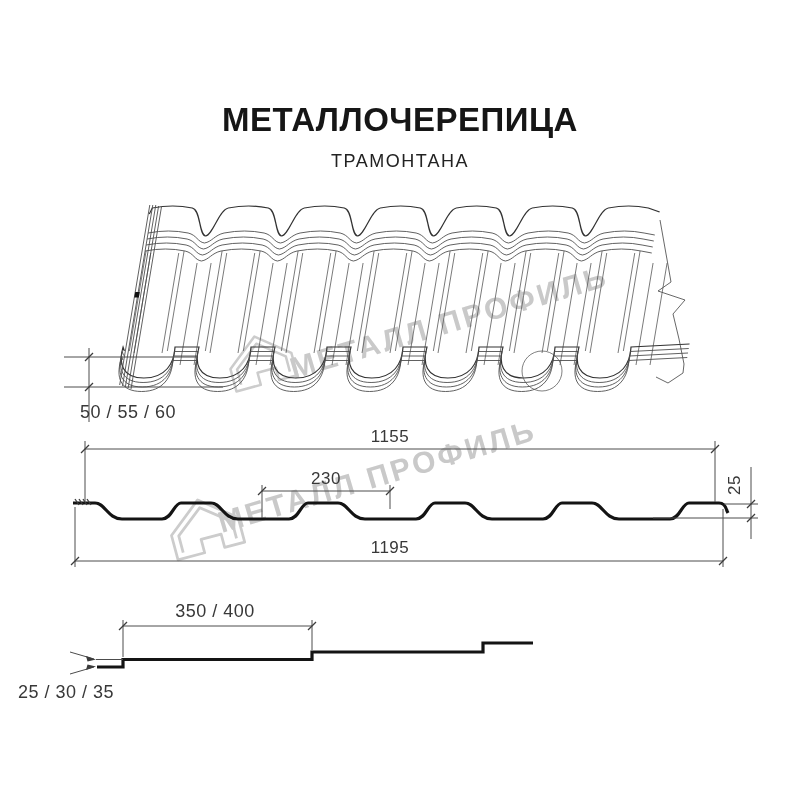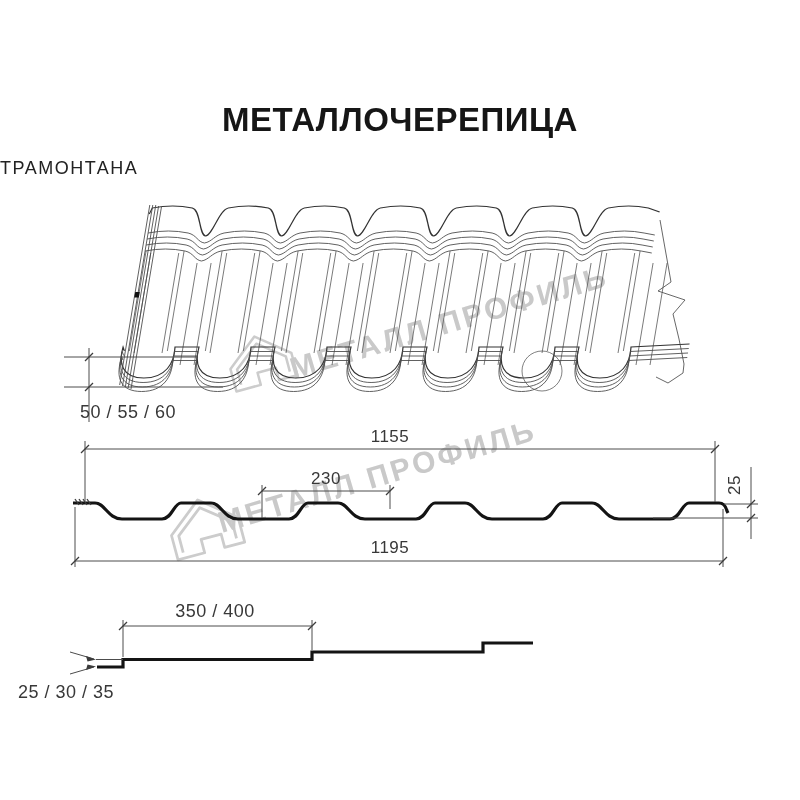--- a/index.html
+++ b/index.html
@@ -1,20 +1,20 @@
 <!DOCTYPE html>
 <html><head>
 <meta charset="utf-8">
 <style>
   html,body{margin:0;padding:0;background:#fff;}
   .canvas{position:relative;width:800px;height:800px;background:#fff;overflow:hidden;
           font-family:"Liberation Sans",sans-serif;margin-top:39px;}
   .title{position:absolute;left:0;top:62px;width:800px;text-align:center;
          font-size:33px;font-weight:bold;letter-spacing:.5px;color:#161616;}
-  .subtitle{position:absolute;left:0;top:119px;width:800px;text-align:left;
+  .subtitle{position:absolute;left:0;top:112px;width:800px;text-align:center;
             font-size:18px;font-weight:500;letter-spacing:1.5px;color:#222;}
   svg{position:absolute;left:0;top:0;}
   .thin{stroke:#555;stroke-width:.75;fill:none;}
   .edge{stroke:#333;stroke-width:1.2;fill:none;}
   .band{stroke:#4c4c4c;stroke-width:.85;fill:none;}
   .dimline{stroke:#4c4c4c;stroke-width:1;fill:none;}
   .tick{stroke:#3c3c3c;stroke-width:1.3;}
   .thick{stroke:#141414;stroke-width:3.2;fill:none;stroke-linejoin:miter;}
   .dimtext{font-family:"Liberation Sans",sans-serif;font-size:17px;fill:#383838;letter-spacing:.5px;}
   .dimtext2{font-family:"Liberation Sans",sans-serif;font-size:18px;fill:#383838;letter-spacing:.5px;}

